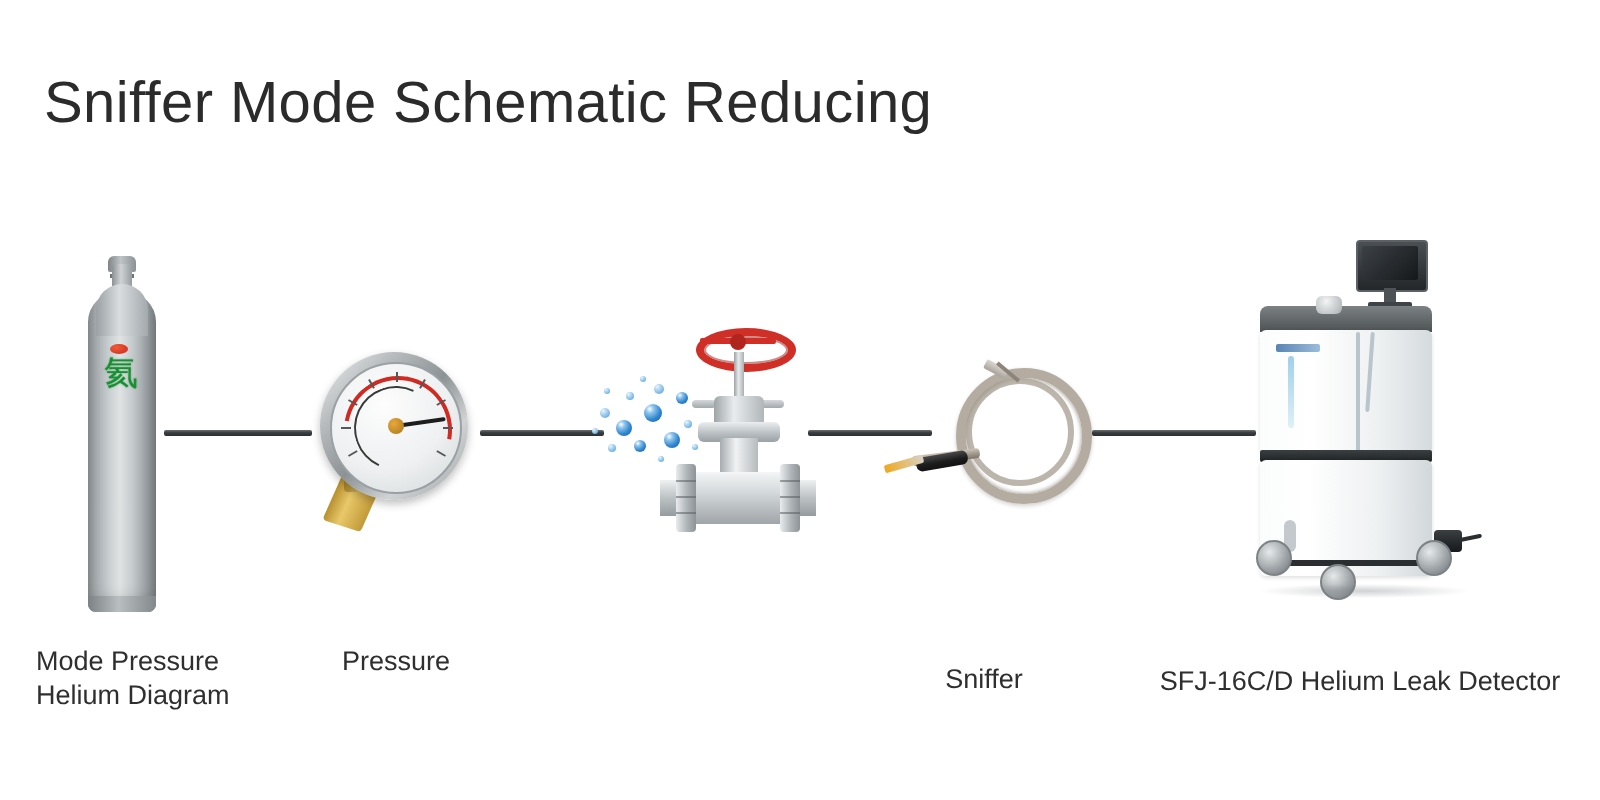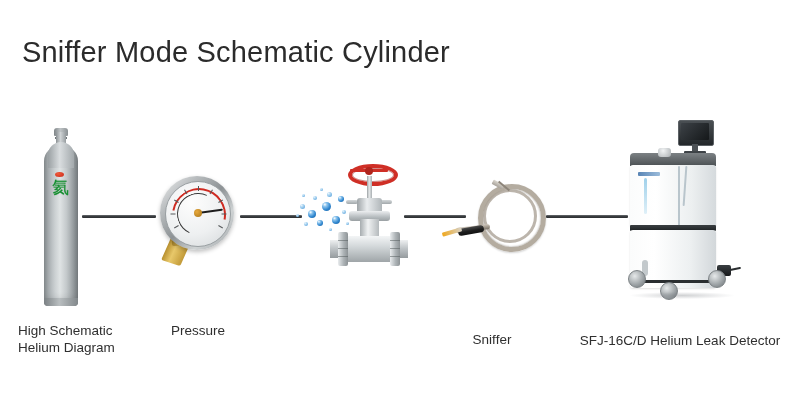--- a/index.html
+++ b/index.html
@@ -339,21 +339,21 @@
   .dt-shadow {
     position: absolute; left: 8px; top: 172px; width: 104px; height: 7px;
     background: radial-gradient(ellipse at center, rgba(120,125,130,0.35), rgba(255,255,255,0) 72%);
   }
 </style>
 </head>
 <body>
 
 <div id="canvas">
 
-  <div id="title">Sniffer Mode Schematic Cylinder</div>
+  <div id="title">Sniffer Mode Schematic Reducing</div>
 
   <div class="conn" style="left:82px;  top:215px; width:74px;"></div>
   <div class="conn" style="left:240px; top:215px; width:62px;"></div>
   <div class="conn" style="left:404px; top:215px; width:62px;"></div>
   <div class="conn" style="left:546px; top:215px; width:82px;"></div>
 
   <div id="cylinder-wrap">
     <div class="cyl-cap"></div>
     <div class="cyl-ring"></div>
     <div class="cyl-neck"></div>
@@ -454,21 +454,21 @@
     <div class="dt-plug"></div>
     <div class="dt-plug-cord"></div>
     <div class="dt-axle" style="left:14px; top:160px; width:74px;"></div>
     <div class="dt-caster" style="left:6px;  top:150px;"></div>
     <div class="dt-caster" style="left:38px; top:162px;"></div>
     <div class="dt-caster" style="left:86px; top:150px;"></div>
     <div class="dt-shadow"></div>
   </div>
 
   <div class="caption" style="left:18px; top:322px;">
-    <div>High Schematic</div>
+    <div>Mode Pressure</div>
     <div>Helium Diagram</div>
   </div>
 
   <div class="caption center" style="left:148px; top:322px; width:100px;">
     <div>Pressure</div>
   </div>
 
 
   <div class="caption center" style="left:452px; top:331px; width:80px;">
     <div>Sniffer</div>

